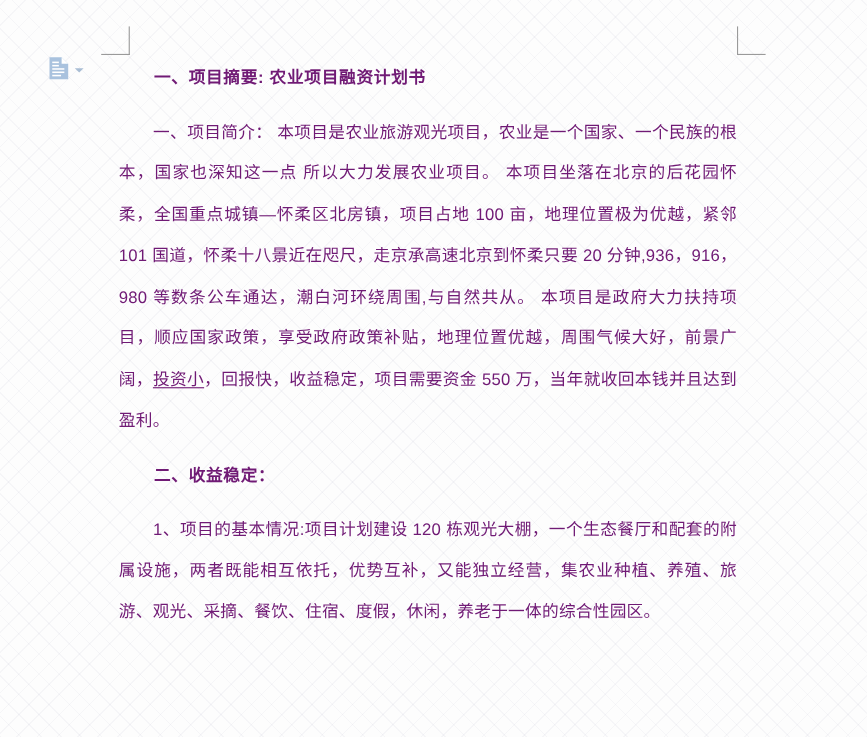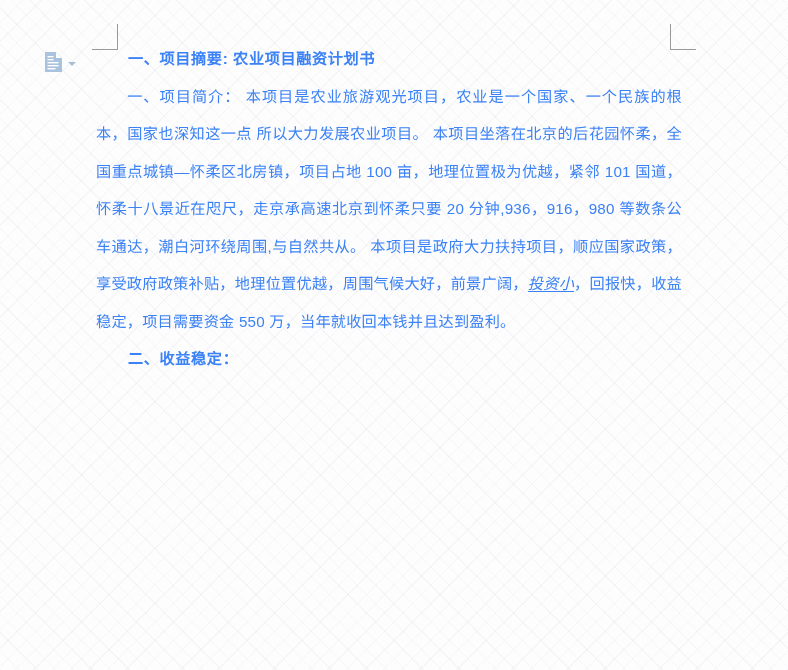--- a/index.html
+++ b/index.html
@@ -101,22 +101,22 @@
   #document-body {
     position: absolute;
     left: 96px;
     top: 40px;
     width: 586px;
     z-index: 2;
   }
 
   .doc-heading,
   .doc-paragraph {
-    margin: 0;
-    color: #3b82f6;
+    margin: 12px;
+    color: #701a75;
     font-family: "Liberation Sans", "DejaVu Sans", sans-serif;
     text-align: justify;
     text-justify: inter-ideograph;
     font-size: 15.2px;
     line-height: 37.5px;
     letter-spacing: 0.2px;
     white-space: normal;
   }
 
   .doc-heading {
@@ -126,21 +126,20 @@
   }
 
   .doc-paragraph {
     font-weight: normal;
     text-indent: 2.05em;
   }
 
   .underlined {
     text-decoration: underline;
     text-underline-offset: 2px;
-    font-style: italic;
   }
 </style>
 </head>
 <body>
 
 <div id="watermark-layer"></div>
 
 <div id="page-surface">
 
   <div id="crop-mark-top-left" class="crop-mark"></div>
@@ -162,16 +161,17 @@
   </div>
 
   <div id="document-body">
 
     <h1 class="doc-heading">一、项目摘要: 农业项目融资计划书</h1>
 
     <p class="doc-paragraph"><span>一、项目简介： 本项目是农业旅游观光项目，农业是一个国家、一个民族的根本，国家也深知这一点 所以大力发展农业项目。 本项目坐落在北京的后花园怀柔，全国重点城镇—怀柔区北房镇，项目占地 100 亩，地理位置极为优越，紧邻 101 国道，怀柔十八景近在咫尺，走京承高速北京到怀柔只要 20 分钟,936，916，980 等数条公车通达，潮白河环绕周围,与自然共从。 本项目是政府大力扶持项目，顺应国家政策，享受政府政策补贴，地理位置优越，周围气候大好，前景广阔，</span><span class="underlined">投资小</span><span>，回报快，收益稳定，项目需要资金 550 万，当年就收回本钱并且达到盈利。</span></p>
 
     <h2 class="doc-heading">二、收益稳定：</h2>
 
+    <p class="doc-paragraph">1、项目的基本情况:项目计划建设 120 栋观光大棚，一个生态餐厅和配套的附属设施，两者既能相互依托，优势互补，又能独立经营，集农业种植、养殖、旅游、观光、采摘、餐饮、住宿、度假，休闲，养老于一体的综合性园区。</p>
 
 
   </div>
 </div>
 
 </body></html>

